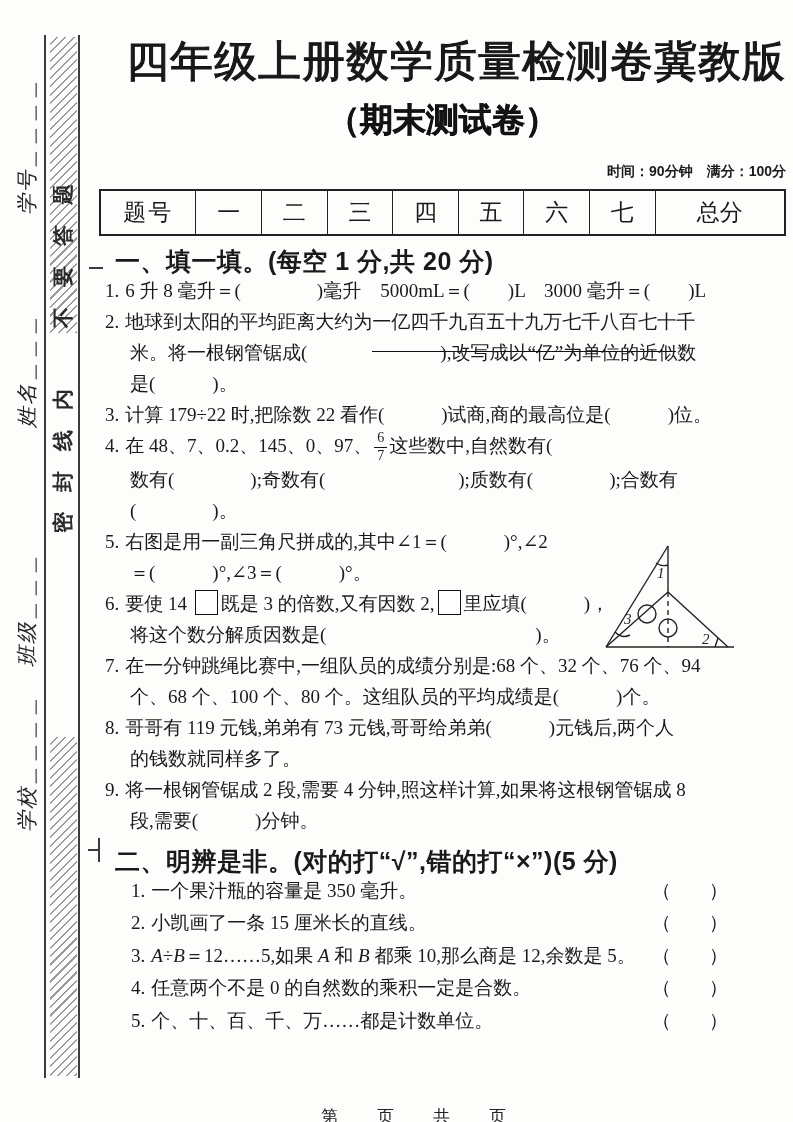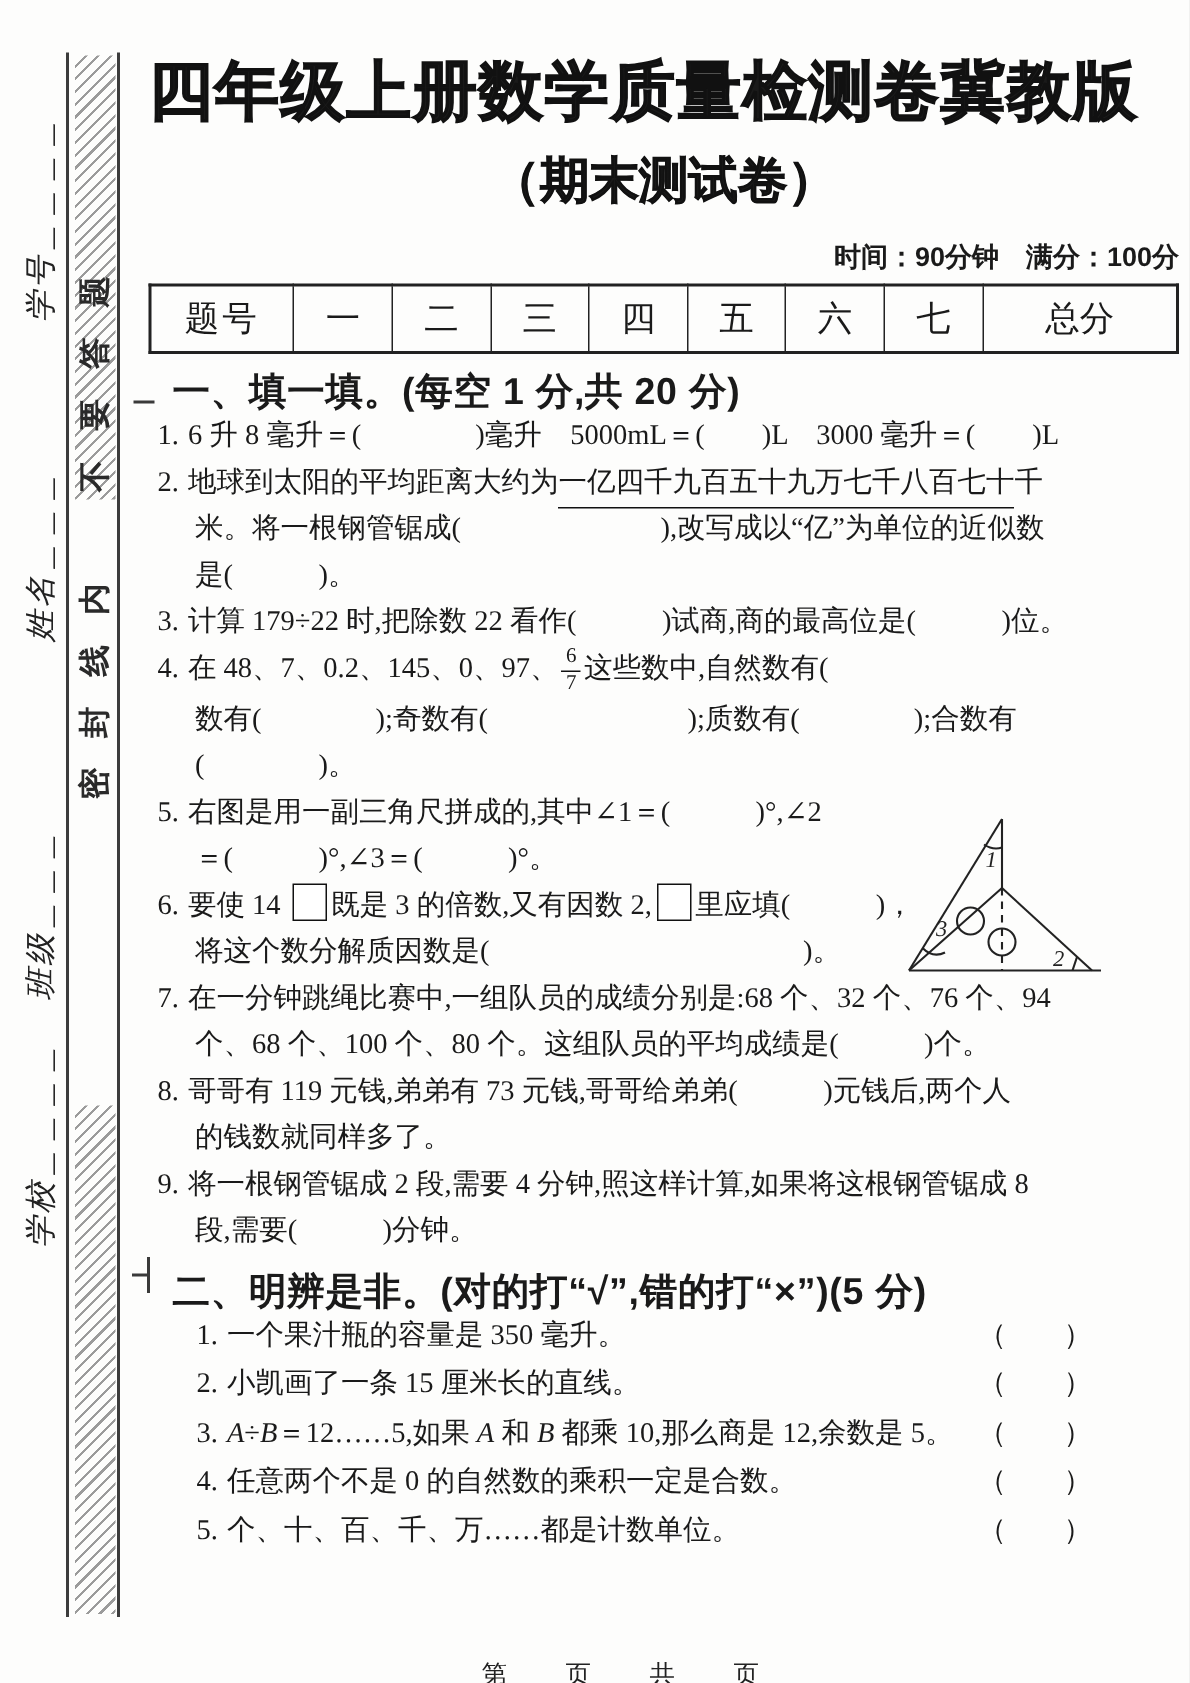--- a/index.html
+++ b/index.html
@@ -35,52 +35,52 @@
   .seal-field.f2 { top:428px; }
   .seal-field.f3 { top:667px; }
   .seal-field.f4 { top:832px; }
   .fold-mark { position:absolute; background:#3a3a3a; }
   .mark-a   { left:89px; top:267px; width:14px; height:2px; }
   .mark-b-v { left:98px; top:838px; width:2px;  height:24px; }
   .mark-b-h { left:88px; top:849px; width:11px; height:2px; }
   
   .main { position:absolute; left:99px; top:0; width:687px; }
   .title {
-    margin:36px 0 0; text-align:left;
-    font-family:"Liberation Sans","DejaVu Sans",sans-serif;
-    font-weight:700; font-size:43px; line-height:50px; letter-spacing:1px;
+    margin:36px 0 0; text-align:right;
+    font-family:"Liberation Sans","DejaVu Sans",sans-serif;
+    font-weight:400; font-size:43px; line-height:50px; letter-spacing:1px;
     -webkit-text-stroke:1px #111;
   }
   .subtitle {
     margin:14px 0 0; text-align:center;
-    font-family:Liberation Sans, sans-serif;
+    font-family:Liberation Serif, serif;
     font-weight:900; font-size:33px; line-height:40px;
     -webkit-text-stroke:0.6px #111;
   }
   .meta {
     margin-top:20px; text-align:right;
     font-family:"Liberation Sans","DejaVu Sans",sans-serif;
-    font-weight:600; font-size:18px; line-height:22px;
+    font-weight:600; font-size:14px; line-height:22px;
   }
   table.score { width:100%; border-collapse:collapse; margin-top:7px; border:2.5px solid #222; }
   table.score td {
     border:1.6px solid #222; height:43px; text-align:center;
     font-size:23px; padding:0;margin-left:16px;
   }
   table.score td.col0 { width:14%; letter-spacing:2px; }
   .sec-heading {
     margin:11px 16px 0;
     font-family:"Liberation Sans","DejaVu Sans",sans-serif;
     font-weight:bold; font-size:25px; line-height:28px; letter-spacing:0.5px;
   }
   .q-line { font-size:19px; line-height:31px; white-space:nowrap; }
   .q-line.first { padding-left:6px; }
   .q-line.cont  { padding-left:31px; }
   .qnum { margin-right:6px; }
-  .ul { border-bottom:1.6px solid #111; padding-bottom:6px; }
+  .ul { border-bottom:1.6px solid #111; padding-bottom:19px; }
   .frac {
     display:inline-block; vertical-align:-8px; text-align:center;
     font-size:14px; line-height:1.05; margin:0 2px;
   }
   .frac .n { display:block; border-bottom:1.3px solid #111; padding:0 3px 1px; }
   .frac .d { display:block; padding-top:1px; }
   .box {
     display:inline-block; width:21px; height:23px;
     border:1.5px solid #111; vertical-align:-5px; margin:0 3px;
     background:#fff;

